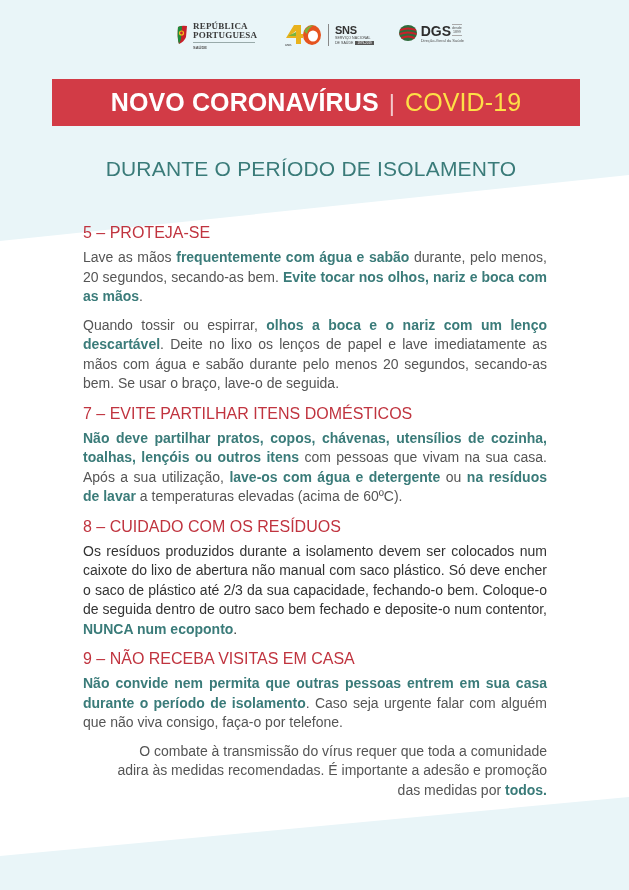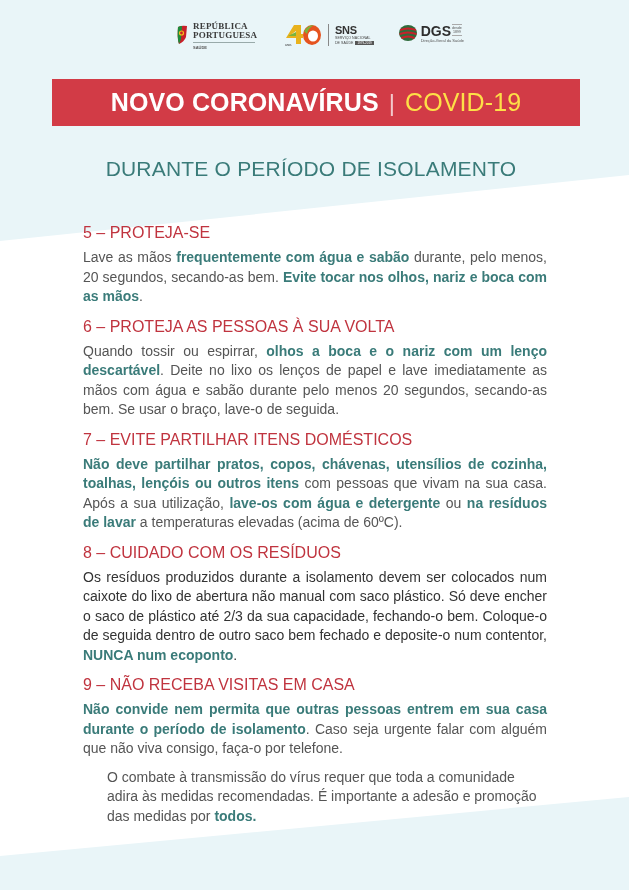--- a/index.html
+++ b/index.html
@@ -137,31 +137,30 @@
 </div>
 
 <div class="page-title">DURANTE O PERÍODO DE ISOLAMENTO</div>
 
 <div class="content">
   <div class="section">
     <h2 class="sec-head">5 – PROTEJA-SE</h2>
     <p class="sec-body"><span>Lave as mãos </span><span class="hl">frequentemente com água e sabão</span><span> durante, pelo menos, 20 segundos, secando-as bem. </span><span class="hl">Evite tocar nos olhos, nariz e boca com as mãos</span><span>.</span></p>
   </div>
   <div class="section">
-    <h2 class="sec-head">6 – PROTEJA AS PESSOAS À SUA VOLTA</h2>
     <p class="sec-body"><span>Quando tossir ou espirrar, </span><span class="hl">olhos a boca e o nariz com um lenço descartável</span><span>. Deite no lixo os lenços de papel e lave imediatamente as mãos com água e sabão durante pelo menos 20 segundos, secando-as bem. Se usar o braço, lave-o de seguida.</span></p>
   </div>
   <div class="section">
     <h2 class="sec-head">7 – EVITE PARTILHAR ITENS DOMÉSTICOS</h2>
     <p class="sec-body"><span class="hl">Não deve partilhar pratos, copos, chávenas, utensílios de cozinha, toalhas, lençóis ou outros itens</span><span> com pessoas que vivam na sua casa. Após a sua utilização, </span><span class="hl">lave-os com água e detergente</span><span> ou </span><span class="hl">na resíduos de lavar</span><span> a temperaturas elevadas (acima de 60ºC).</span></p>
   </div>
   <div class="section">
     <h2 class="sec-head">8 – CUIDADO COM OS RESÍDUOS</h2>
     <p class="sec-body dark"><span>Os resíduos produzidos durante a isolamento devem ser colocados num caixote do lixo de abertura não manual com saco plástico. Só deve encher o saco de plástico até 2/3 da sua capacidade, fechando-o bem. Coloque-o de seguida dentro de outro saco bem fechado e deposite-o num contentor, </span><span class="hl">NUNCA num ecoponto</span><span>.</span></p>
   </div>
   <div class="section">
     <h2 class="sec-head">9 – NÃO RECEBA VISITAS EM CASA</h2>
     <p class="sec-body"><span class="hl">Não convide nem permita que outras pessoas entrem em sua casa durante o período de isolamento</span><span>. Caso seja urgente falar com alguém que não viva consigo, faça-o por telefone.</span></p>
   </div>
   <div class="section">
-    <p class="sec-body" style="text-align:left;margin-left:24px;"><span>O combate à transmissão do vírus requer que toda a comunidade adira às medidas recomendadas. É importante a adesão e promoção das medidas por </span><span class="hl">todos.</span></p>
+    <p class="sec-body" style="text-align:right;margin-left:24px;"><span>O combate à transmissão do vírus requer que toda a comunidade adira às medidas recomendadas. É importante a adesão e promoção das medidas por </span><span class="hl">todos.</span></p>
   </div>
 </div>
 
 </body></html>

